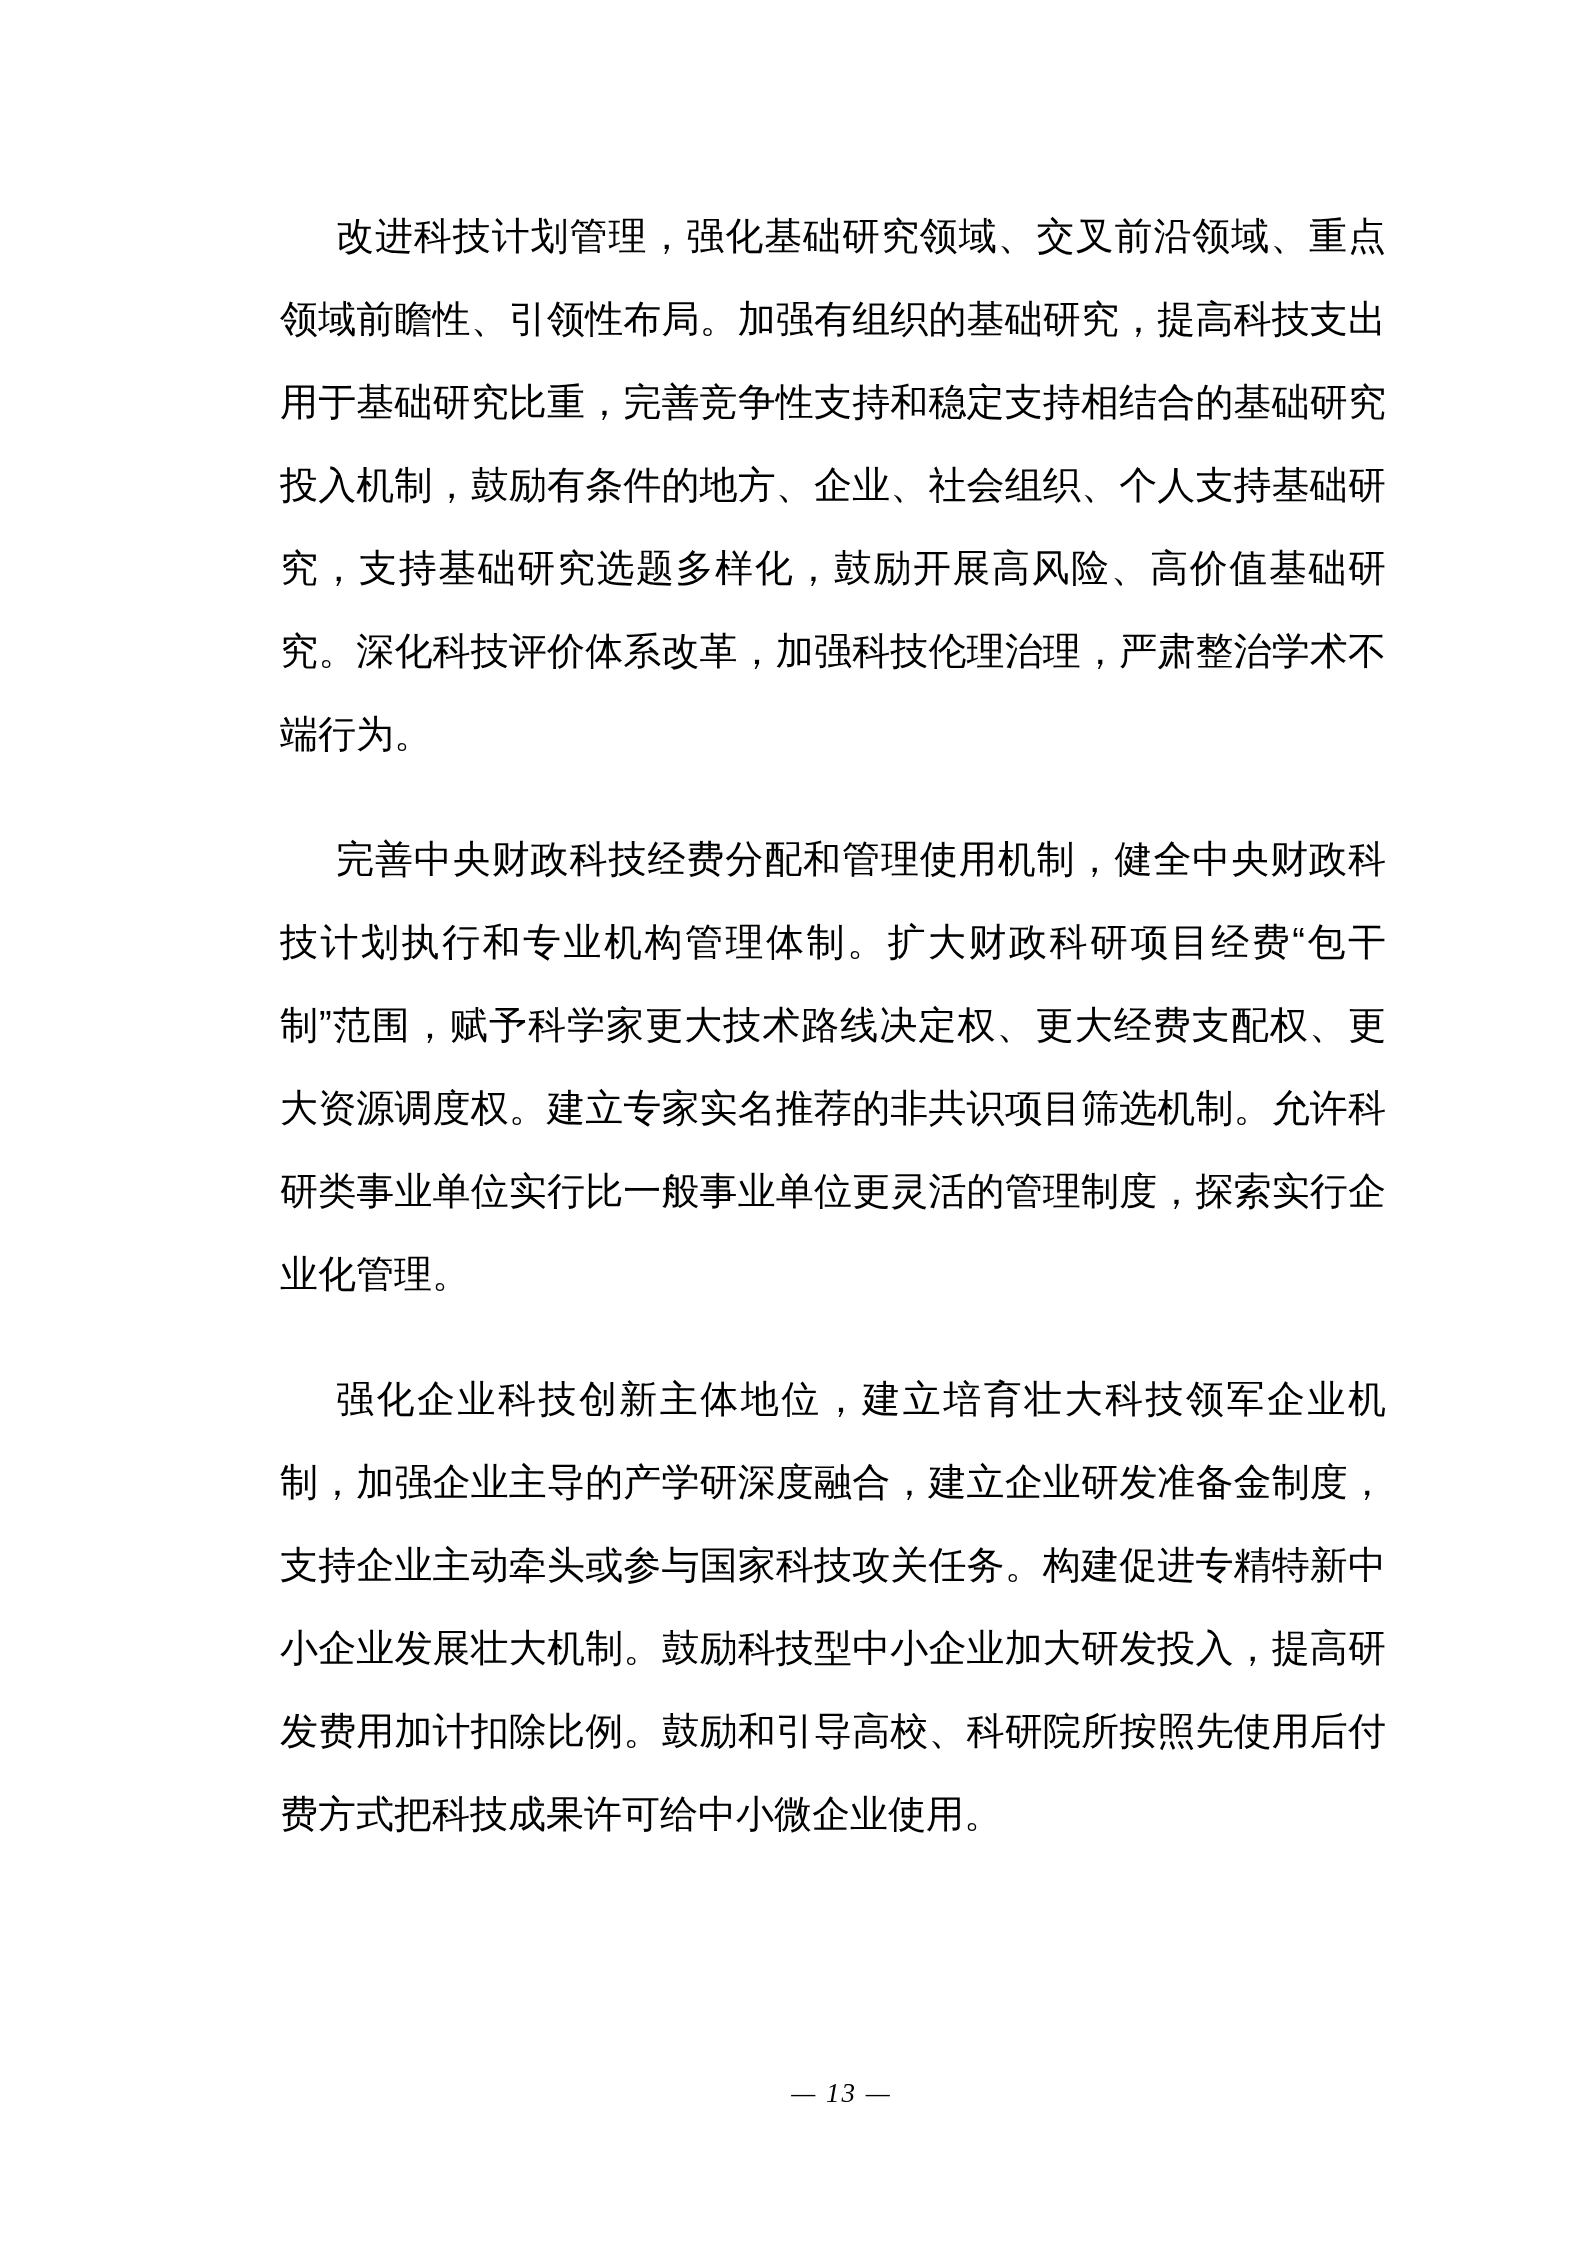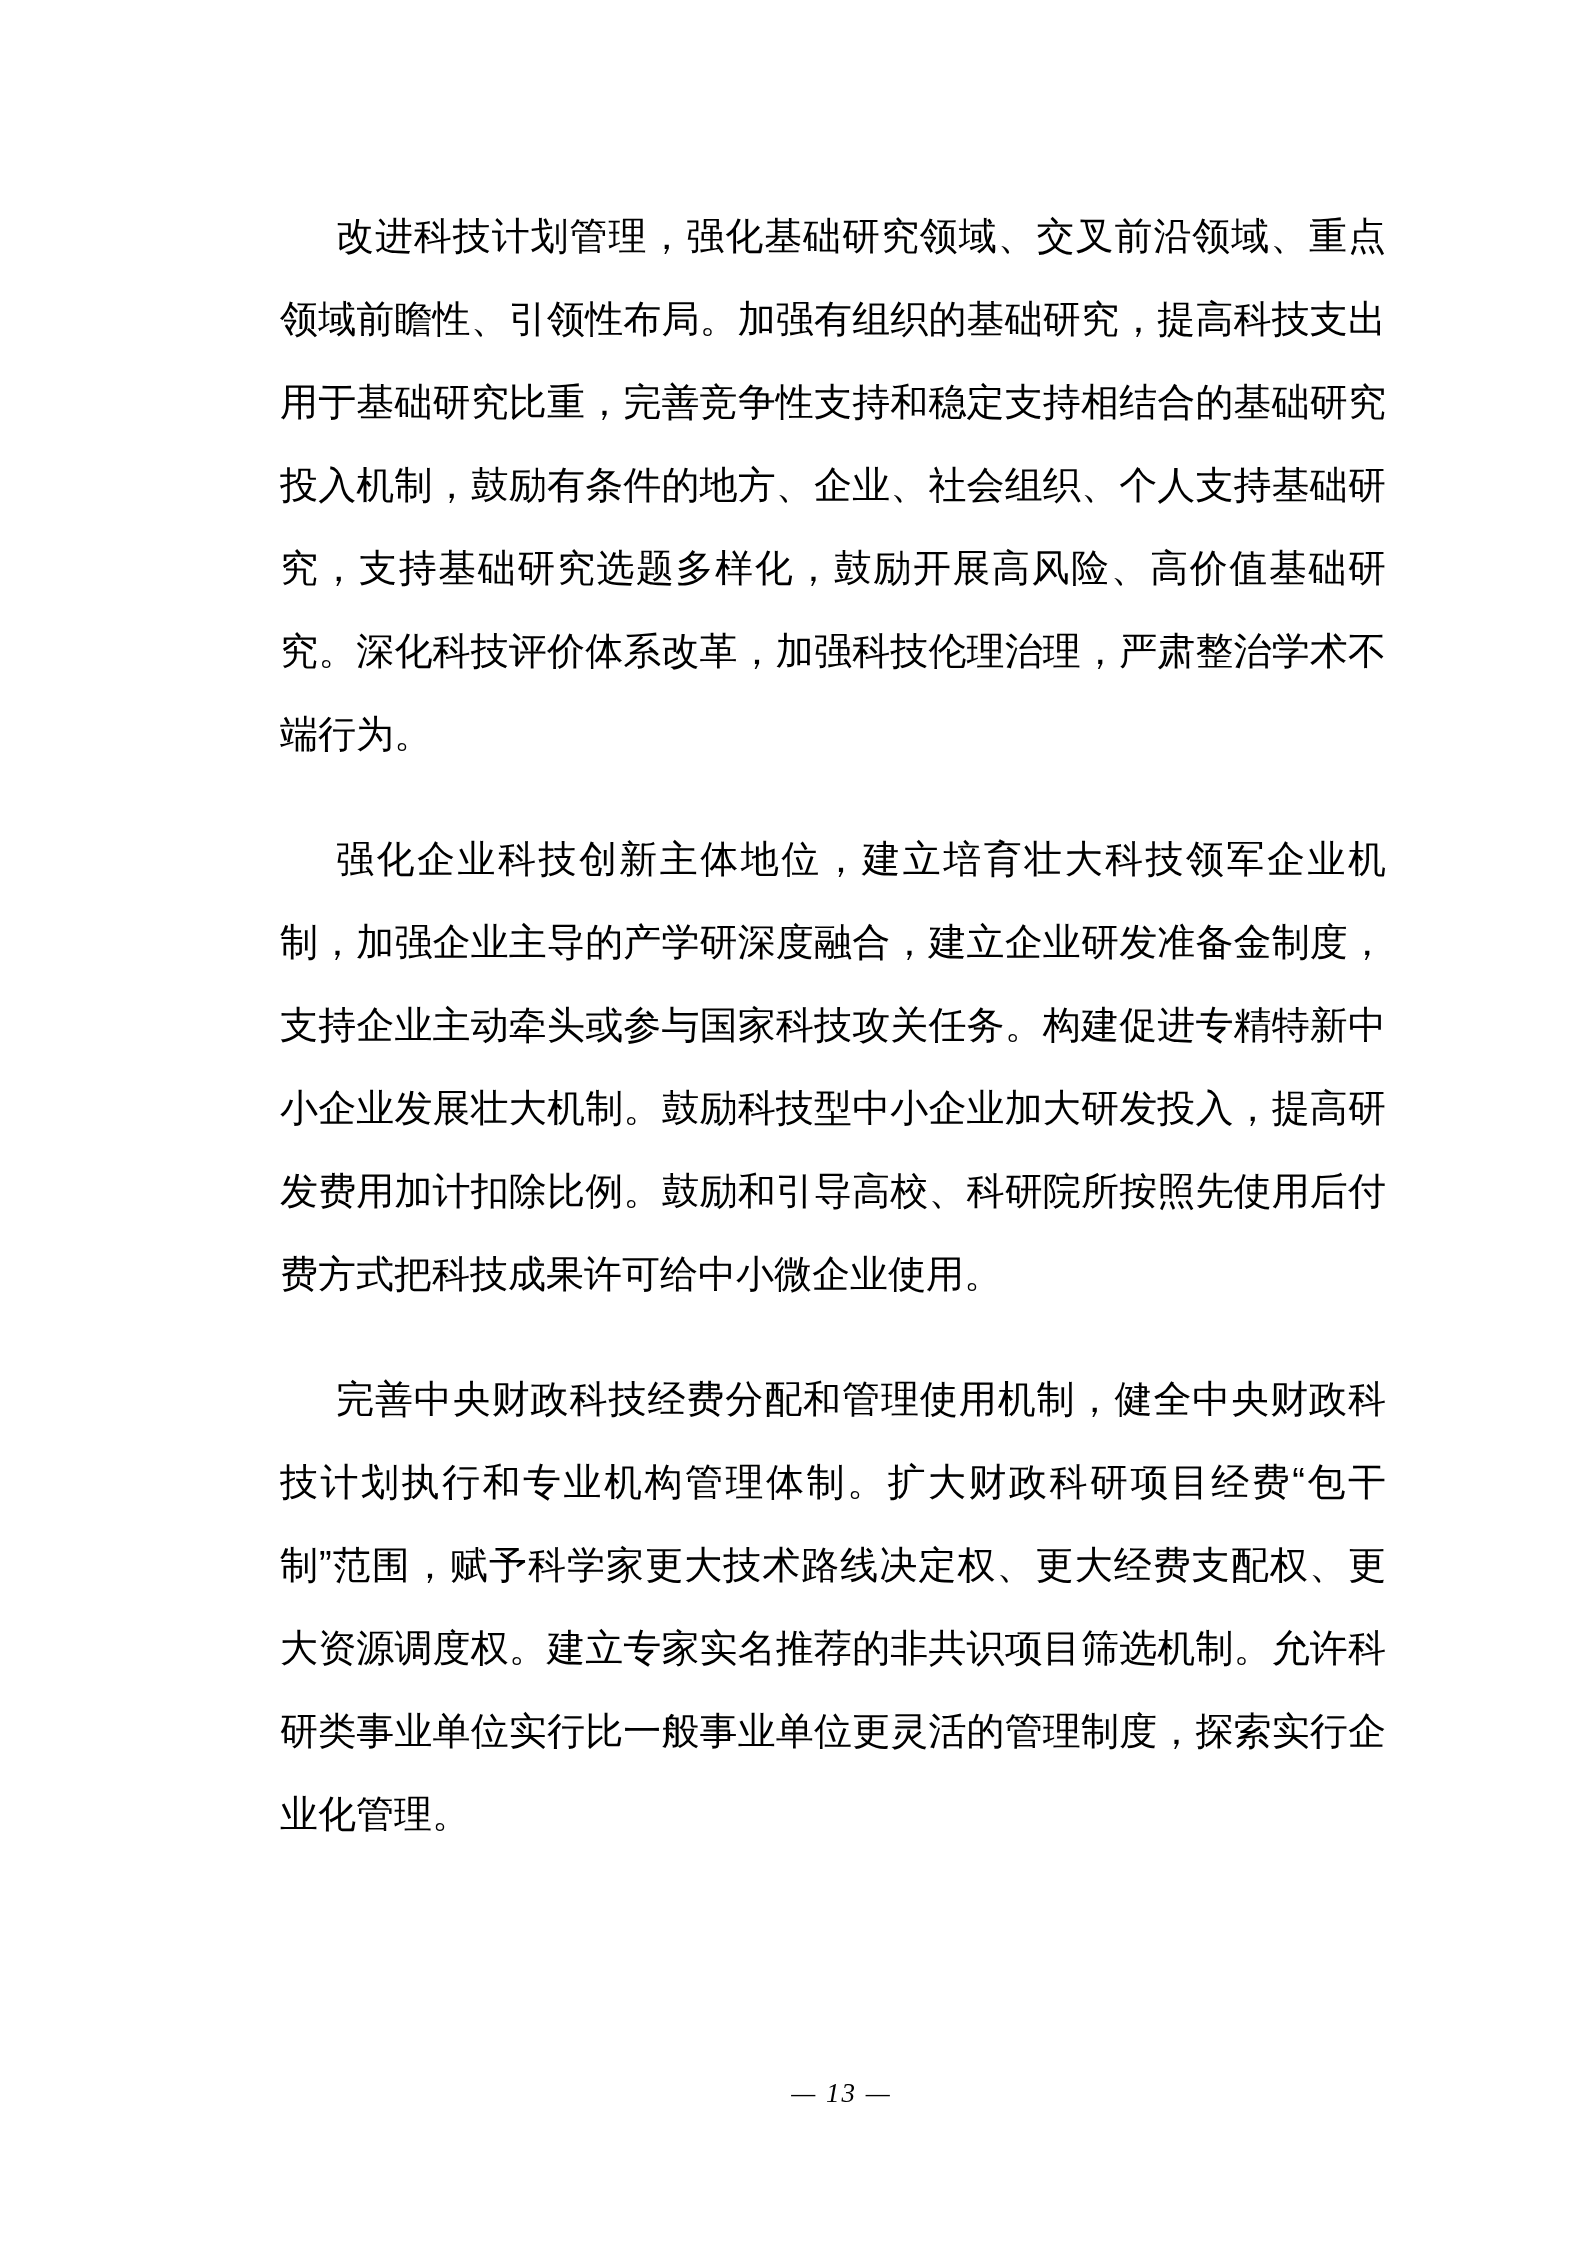--- a/index.html
+++ b/index.html
@@ -48,19 +48,19 @@
     color: #000000;
     letter-spacing: 2px;
   }
 </style>
 </head>
 <body>
 
 <div class="page">
   <main class="content">
     <p>改进科技计划管理，强化基础研究领域、交叉前沿领域、重点领域前瞻性、引领性布局。加强有组织的基础研究，提高科技支出用于基础研究比重，完善竞争性支持和稳定支持相结合的基础研究投入机制，鼓励有条件的地方、企业、社会组织、个人支持基础研究，支持基础研究选题多样化，鼓励开展高风险、高价值基础研究。深化科技评价体系改革，加强科技伦理治理，严肃整治学术不端行为。</p>
+    <p>完善中央财政科技经费分配和管理使用机制，健全中央财政科技计划执行和专业机构管理体制。扩大财政科研项目经费“包干制”范围，赋予科学家更大技术路线决定权、更大经费支配权、更大资源调度权。建立专家实名推荐的非共识项目筛选机制。允许科研类事业单位实行比一般事业单位更灵活的管理制度，探索实行企业化管理。</p>
     <p>强化企业科技创新主体地位，建立培育壮大科技领军企业机制，加强企业主导的产学研深度融合，建立企业研发准备金制度，支持企业主动牵头或参与国家科技攻关任务。构建促进专精特新中小企业发展壮大机制。鼓励科技型中小企业加大研发投入，提高研发费用加计扣除比例。鼓励和引导高校、科研院所按照先使用后付费方式把科技成果许可给中小微企业使用。</p>
-    <p>完善中央财政科技经费分配和管理使用机制，健全中央财政科技计划执行和专业机构管理体制。扩大财政科研项目经费“包干制”范围，赋予科学家更大技术路线决定权、更大经费支配权、更大资源调度权。建立专家实名推荐的非共识项目筛选机制。允许科研类事业单位实行比一般事业单位更灵活的管理制度，探索实行企业化管理。</p>
   </main>
   <footer class="page-footer">
     <span class="page-number">— 13 —</span>
   </footer>
 </div>
 
 </body></html>

